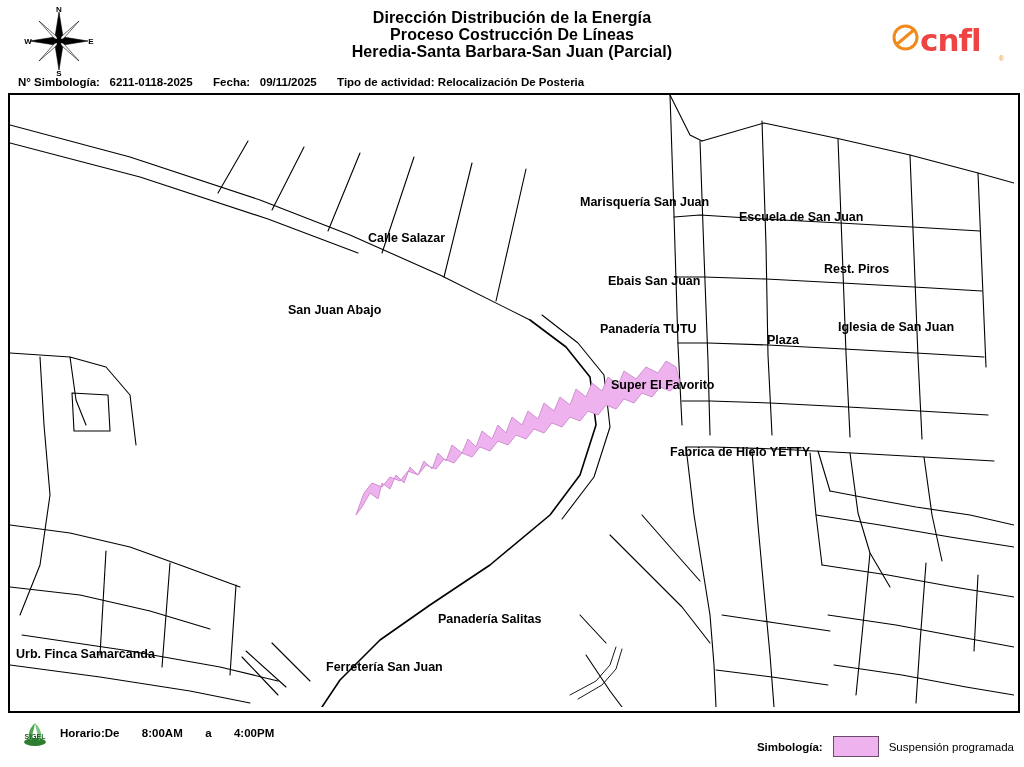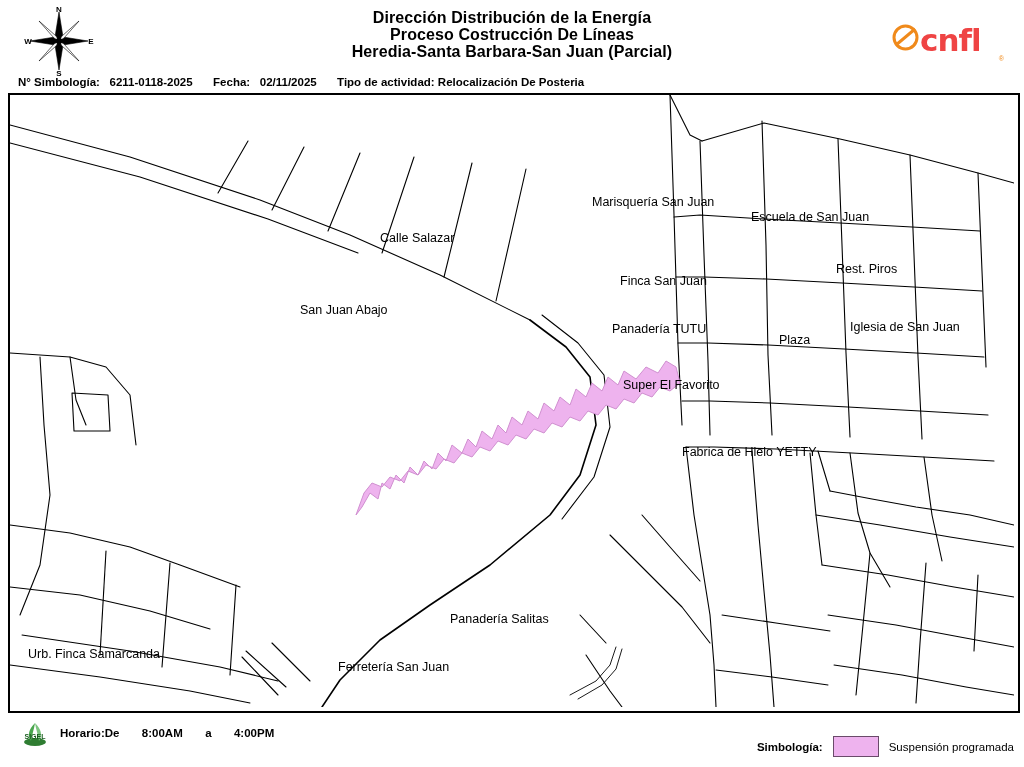--- a/index.html
+++ b/index.html
@@ -94,24 +94,23 @@
     height: 616px;
     border: 2px solid #000;
     background: #ffffff;
     overflow: hidden;
   }
   .map-svg { position: absolute; left: 0; top: 0; }
 
   .poi {
     position: absolute;
     font-size: 12.5px;
-    font-weight: normal;
+    font-weight: bold;
     color: #000;
     white-space: nowrap;
-    margin-left: 12px;
   }
 
   
   .footer {
     position: absolute;
     left: 8px;
     top: 712px;
     width: 1008px;
     height: 44px;
   }
@@ -198,21 +197,21 @@
       <div class="logo-reg">®</div>
     </div>
 
     <div class="meta-line">
       <span>N° Simbología:</span>
       <span>&nbsp;</span>
       <span>6211-0118-2025</span>
       <span class="gap"></span>
       <span>Fecha:</span>
       <span>&nbsp;</span>
-      <span>02/11/2025</span>
+      <span>09/11/2025</span>
       <span class="gap"></span>
       <span>Tipo de actividad:</span>
       <span>Relocalización De Posteria</span>
     </div>
   </div>
 
   <div class="map-frame">
 
     <svg class="map-svg" width="1004" height="612" viewBox="0 0 1004 612">
       <g fill="none" stroke="#000" stroke-width="1.1" stroke-linejoin="round" stroke-linecap="round">
@@ -298,21 +297,21 @@
                  L462 362 L452 358 L444 368 L434 364 L426 374 L416 370 L408 380 L398 376
                  L390 386 L380 382 L372 392 L362 388 L354 398 L346 420 Z" fill="#eeb3ee" stroke="#d08fd0" stroke-width="1"></path>
       </g>
     </svg>
 
     <div class="poi" style="left:358px; top:136px;">Calle Salazar</div>
     <div class="poi" style="left:278px; top:208px;">San Juan Abajo</div>
     <div class="poi" style="left:570px; top:100px;">Marisquería San Juan</div>
     <div class="poi" style="left:729px; top:115px;">Escuela de San Juan</div>
     <div class="poi" style="left:814px; top:167px;">Rest. Piros</div>
-    <div class="poi" style="left:598px; top:179px;">Finca San Juan</div>
+    <div class="poi" style="left:598px; top:179px;">Ebais San Juan</div>
     <div class="poi" style="left:590px; top:227px;">Panadería TUTU</div>
     <div class="poi" style="left:757px; top:238px;">Plaza</div>
     <div class="poi" style="left:828px; top:225px;">Iglesia de San Juan</div>
     <div class="poi" style="left:601px; top:283px;">Super El Favorito</div>
     <div class="poi" style="left:660px; top:350px;">Fabrica de Hielo YETTY</div>
     <div class="poi" style="left:428px; top:517px;">Panadería Salitas</div>
     <div class="poi" style="left:316px; top:565px;">Ferretería San Juan</div>
     <div class="poi" style="left:6px; top:552px;">Urb. Finca Samarcanda</div>
   </div>
 

